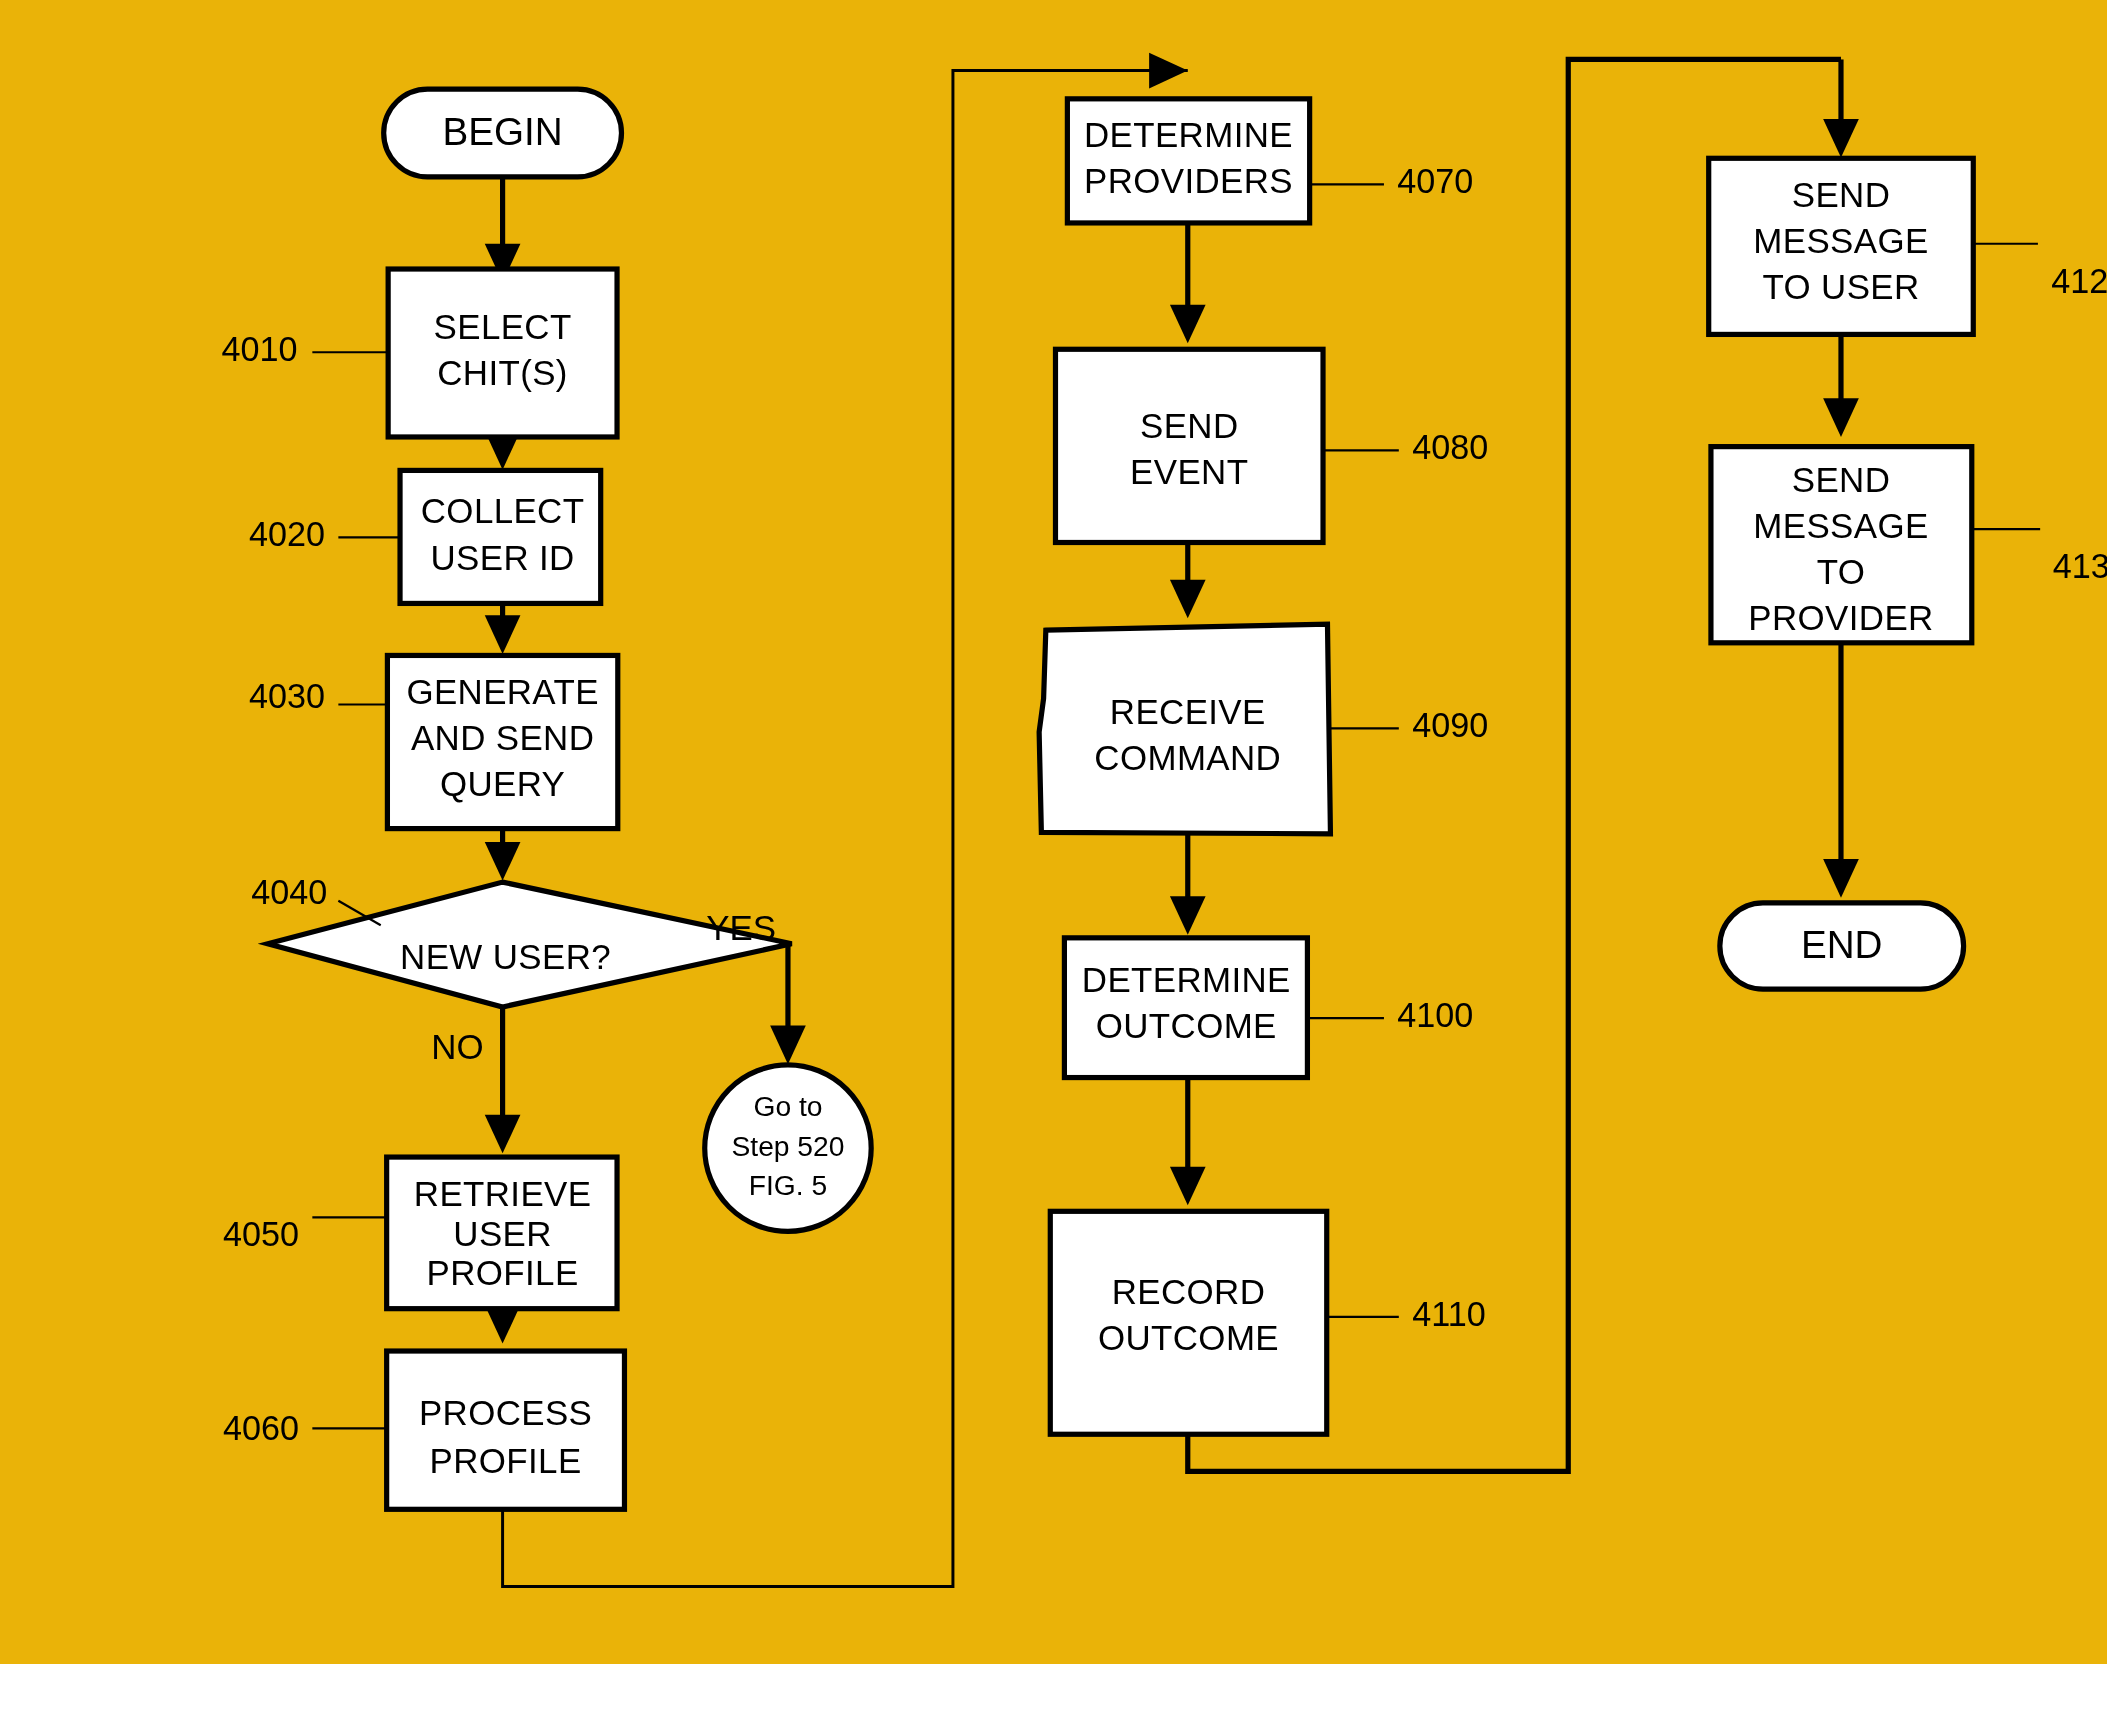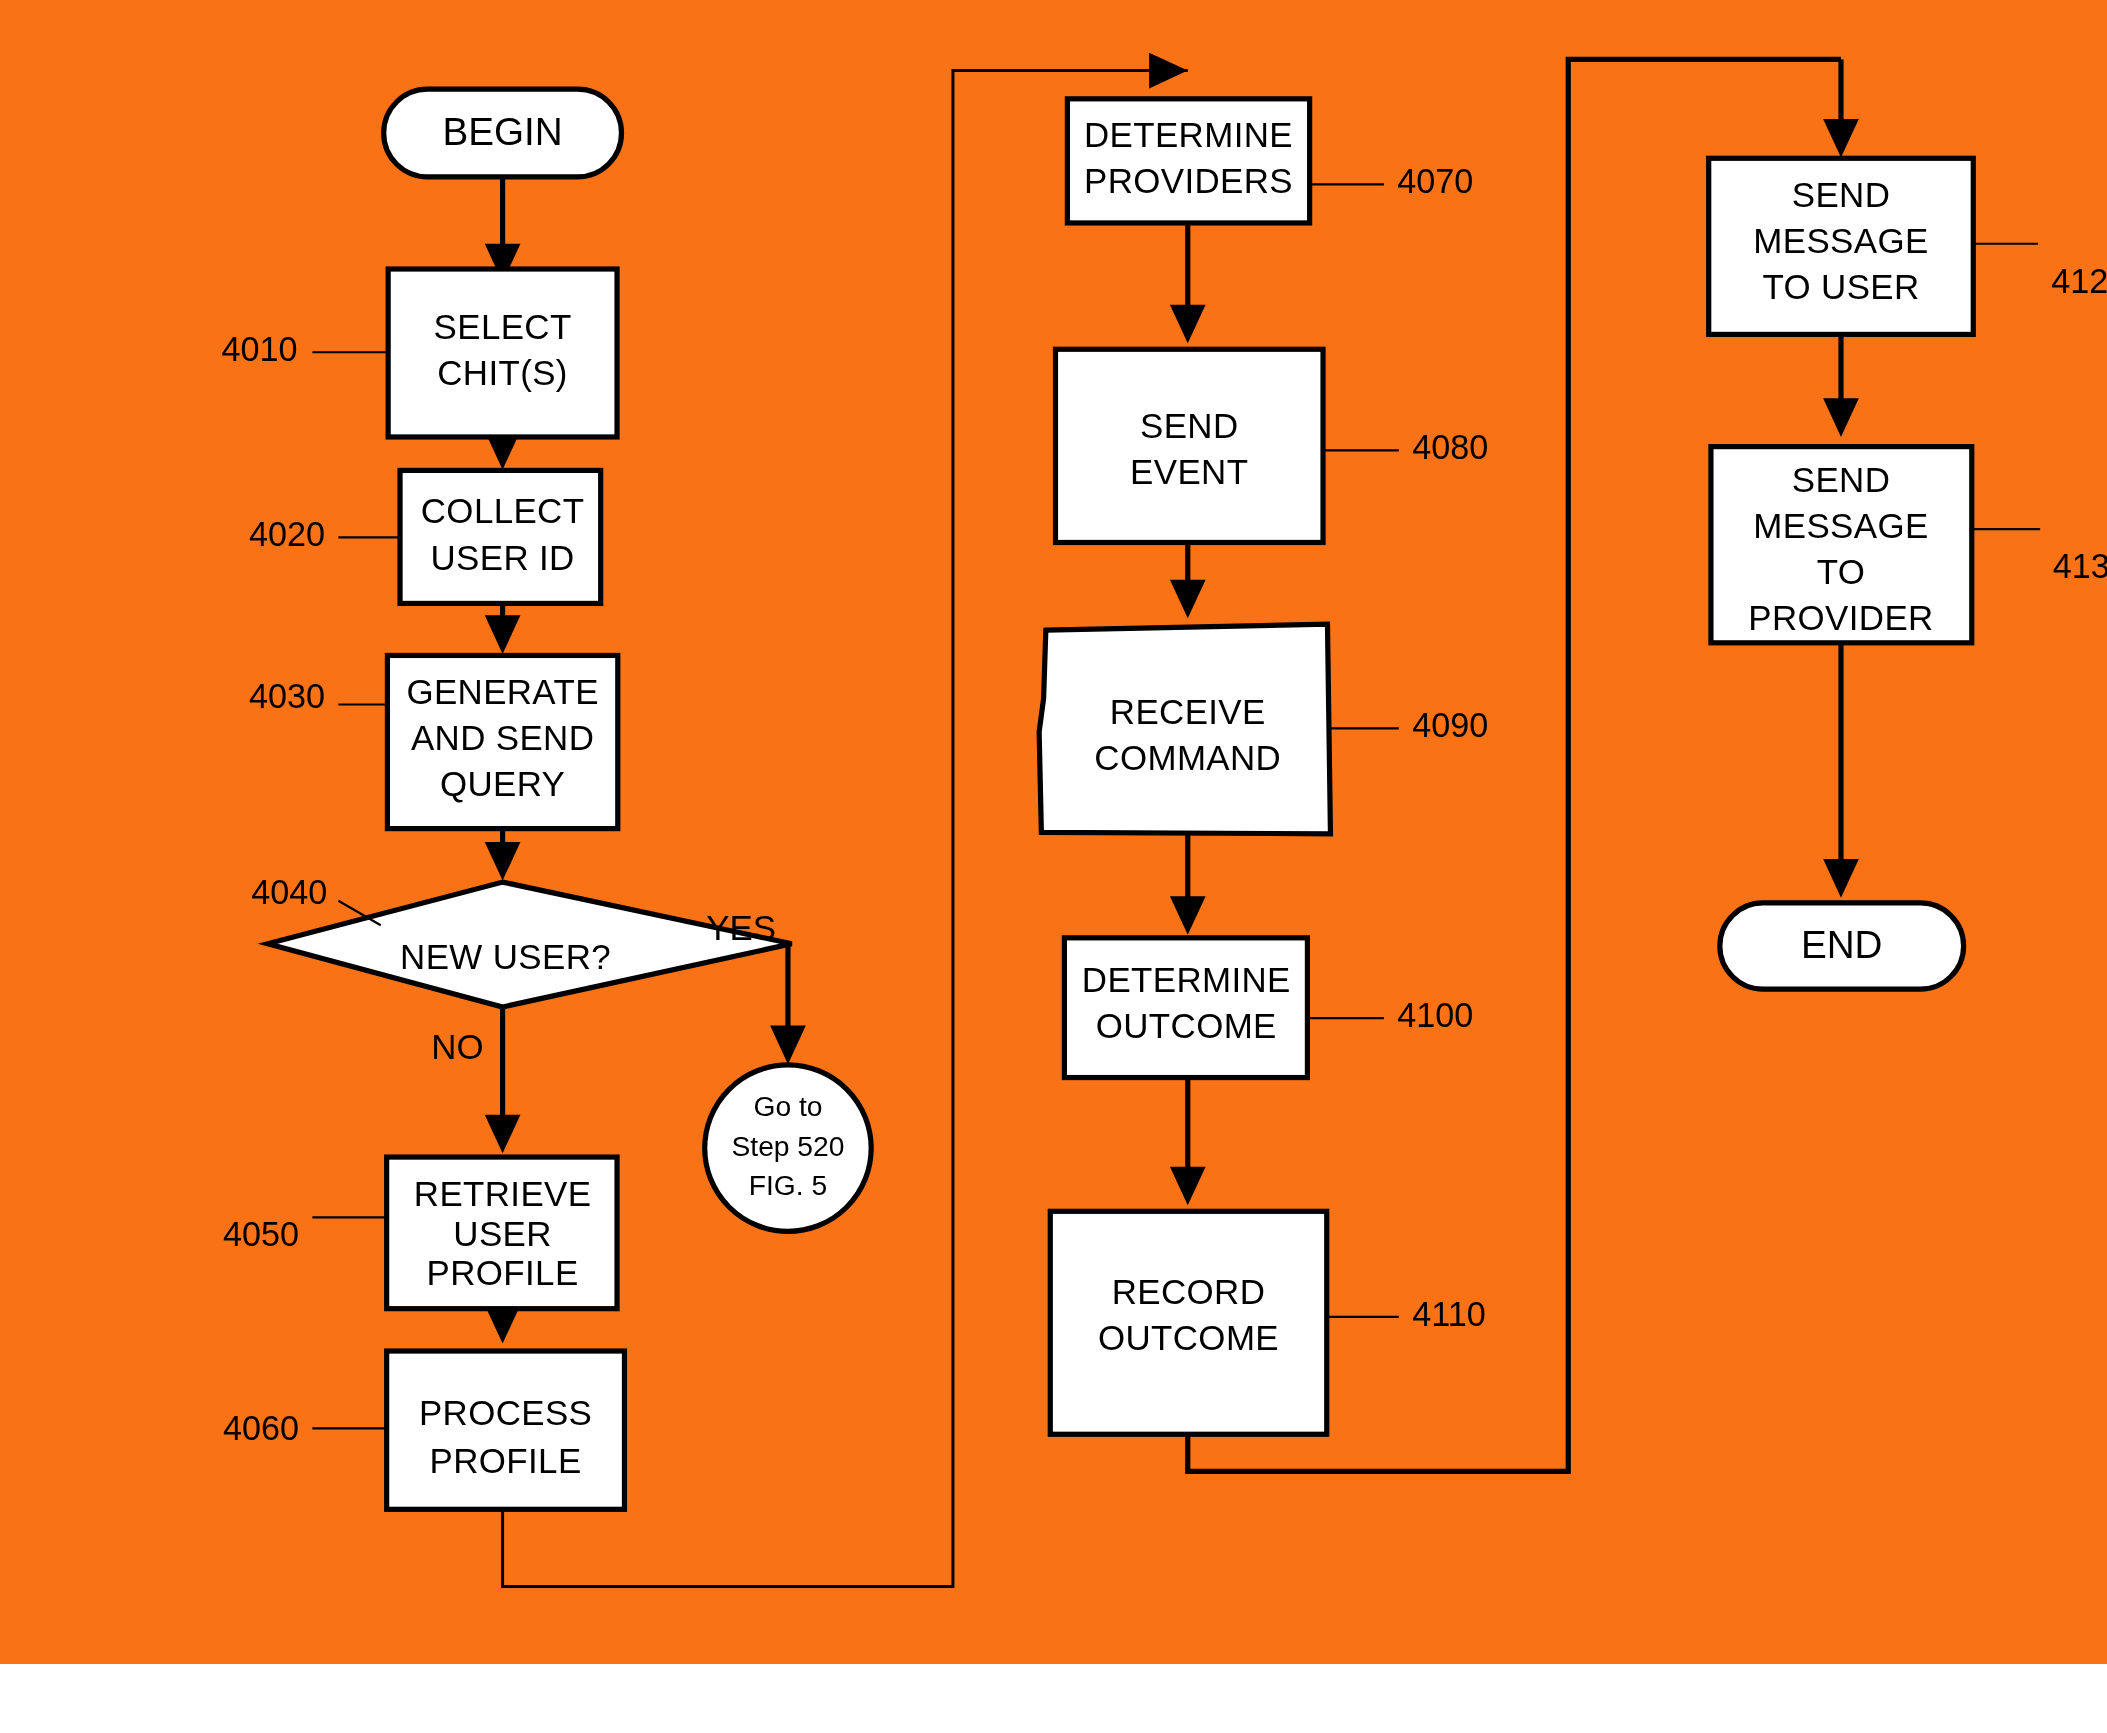--- a/index.html
+++ b/index.html
@@ -8,21 +8,21 @@
     padding: 0;
     background: #ffffff;
   }
   body {
     font-family: "Liberation Sans", sans-serif;
   }
   #flow-root {
     position: relative;
     width: 2108px;
     height: 1664px;
-    background: #f97316;
+    background: #eab308;
   }
   svg#flow-svg {
     display: block;
     width: 2108px;
     height: 1733px;
   }
   .shape-stroke {
     fill: #ffffff;
     stroke: #000000;
     stroke-width: 7;

